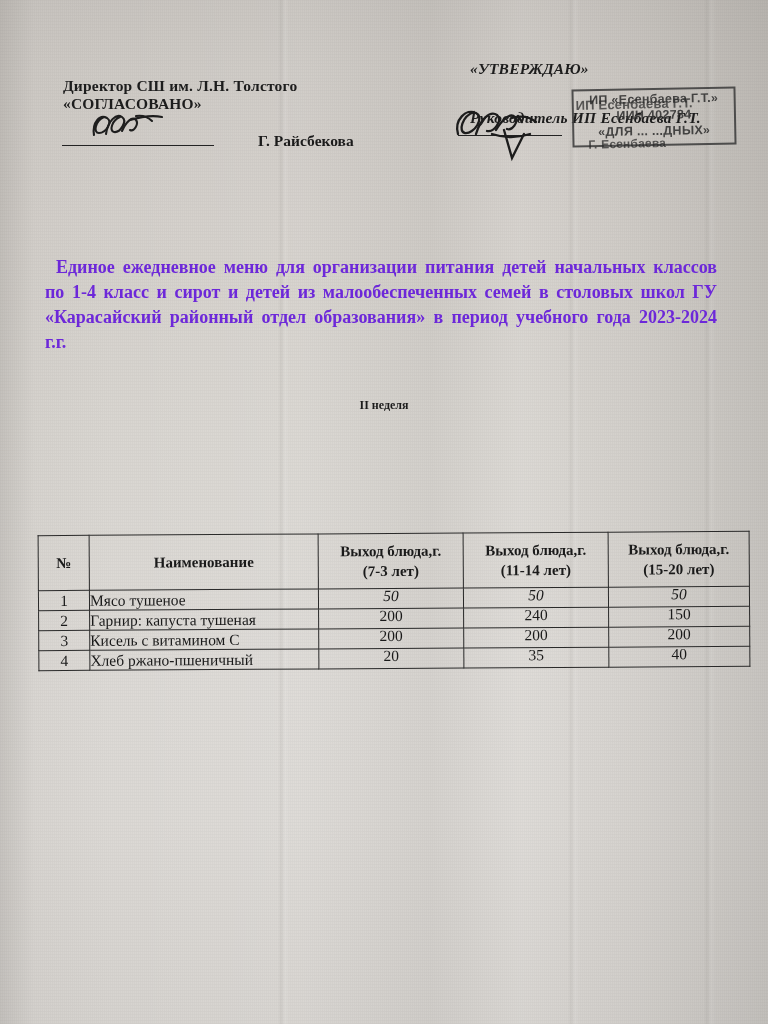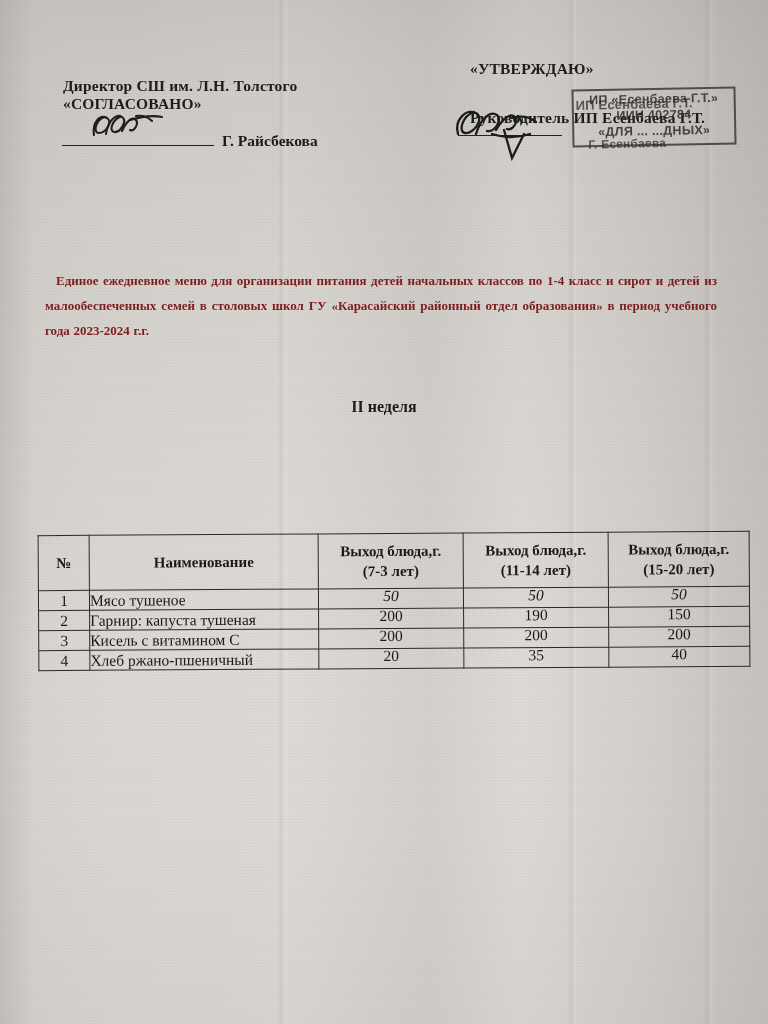--- a/index.html
+++ b/index.html
@@ -70,41 +70,41 @@
   
   .hdr-block { position: absolute; }
   .hdr-line {
     font-weight: bold;
     font-size: 15.5px;
     letter-spacing: .2px;
     white-space: nowrap;
     color: #1d1d1d;
   }
   #approved-left  { left: 63px;  top: 60px;  }
-  #approved-right { left: 470px; top: 60px;  }
+  #approved-right { left: 470px; top: 60px; font-style: italic;  }
 
   .sig-row {
     position: absolute;
     display: flex;
     align-items: flex-end;
   }
   .sig-line {
     border-bottom: 1.6px solid #232323;
     height: 1px;
   }
   .sig-name {
     font-weight: bold;
     font-size: 15.5px;
     white-space: nowrap;
     margin-left: 8px;
     line-height: 1;
     position: relative;
     top: 3px;
   }
-  #sig-left  { left: 62px;  top: 130px; }
+  #sig-left  { left: 62px;  top: 130px; gap: 36px; }
   #sig-left .sig-line  { width: 152px; }
   #sig-right { left: 458px; top: 134px; }
   #sig-right .sig-line { width: 104px; }
 
   
   .scribble { position: absolute; pointer-events: none; }
   #scribble-left  { left: 86px;  top: 108px; }
   #scribble-right { left: 452px; top: 104px; }
 
   
@@ -144,38 +144,38 @@
     white-space: nowrap;
     letter-spacing: .2px;
     pointer-events: none;
   }
   #stamp-ghost .g2 { display:block; margin-top: 25px; margin-left: 12px; font-size: 12px; }
 
   
   #doc-title {
     position: absolute;
     left: 45px;
-    top: 268px;
+    top: 255px;
     width: 672px;
     font-weight: bold;
-    font-size: 13px;
+    font-size: 18px;
     line-height: 25px;
     text-align: justify;
     text-indent: 11px;
-    color: #7f1d1d;
+    color: #6d28d9;
     word-spacing: .5px;
   }
 
   
   .center-bold {
     position: absolute;
     left: 0; right: 0;
     text-align: center;
     font-weight: bold;
-    font-size: 16px;
+    font-size: 12px;
     color: #1c1c1c;
   }
   #week-label { top: 398px; }
   #day-label  { top: 430px; }
 
   
   #menu-table {
     position: absolute;
     left: 38px;
     top: 533px;
@@ -302,21 +302,21 @@
         <td class="c-num">1</td>
         <td class="c-name">Мясо тушеное</td>
         <td class="c-val">50</td>
         <td class="c-val">50</td>
         <td class="c-val">50</td>
       </tr>
       <tr>
         <td class="c-num">2</td>
         <td class="c-name">Гарнир: капуста тушеная</td>
         <td class="c-val">200</td>
-        <td class="c-val">190</td>
+        <td class="c-val">240</td>
         <td class="c-val">150</td>
       </tr>
       <tr>
         <td class="c-num">3</td>
         <td class="c-name">Кисель с витамином С</td>
         <td class="c-val">200</td>
         <td class="c-val">200</td>
         <td class="c-val">200</td>
       </tr>
       <tr>

